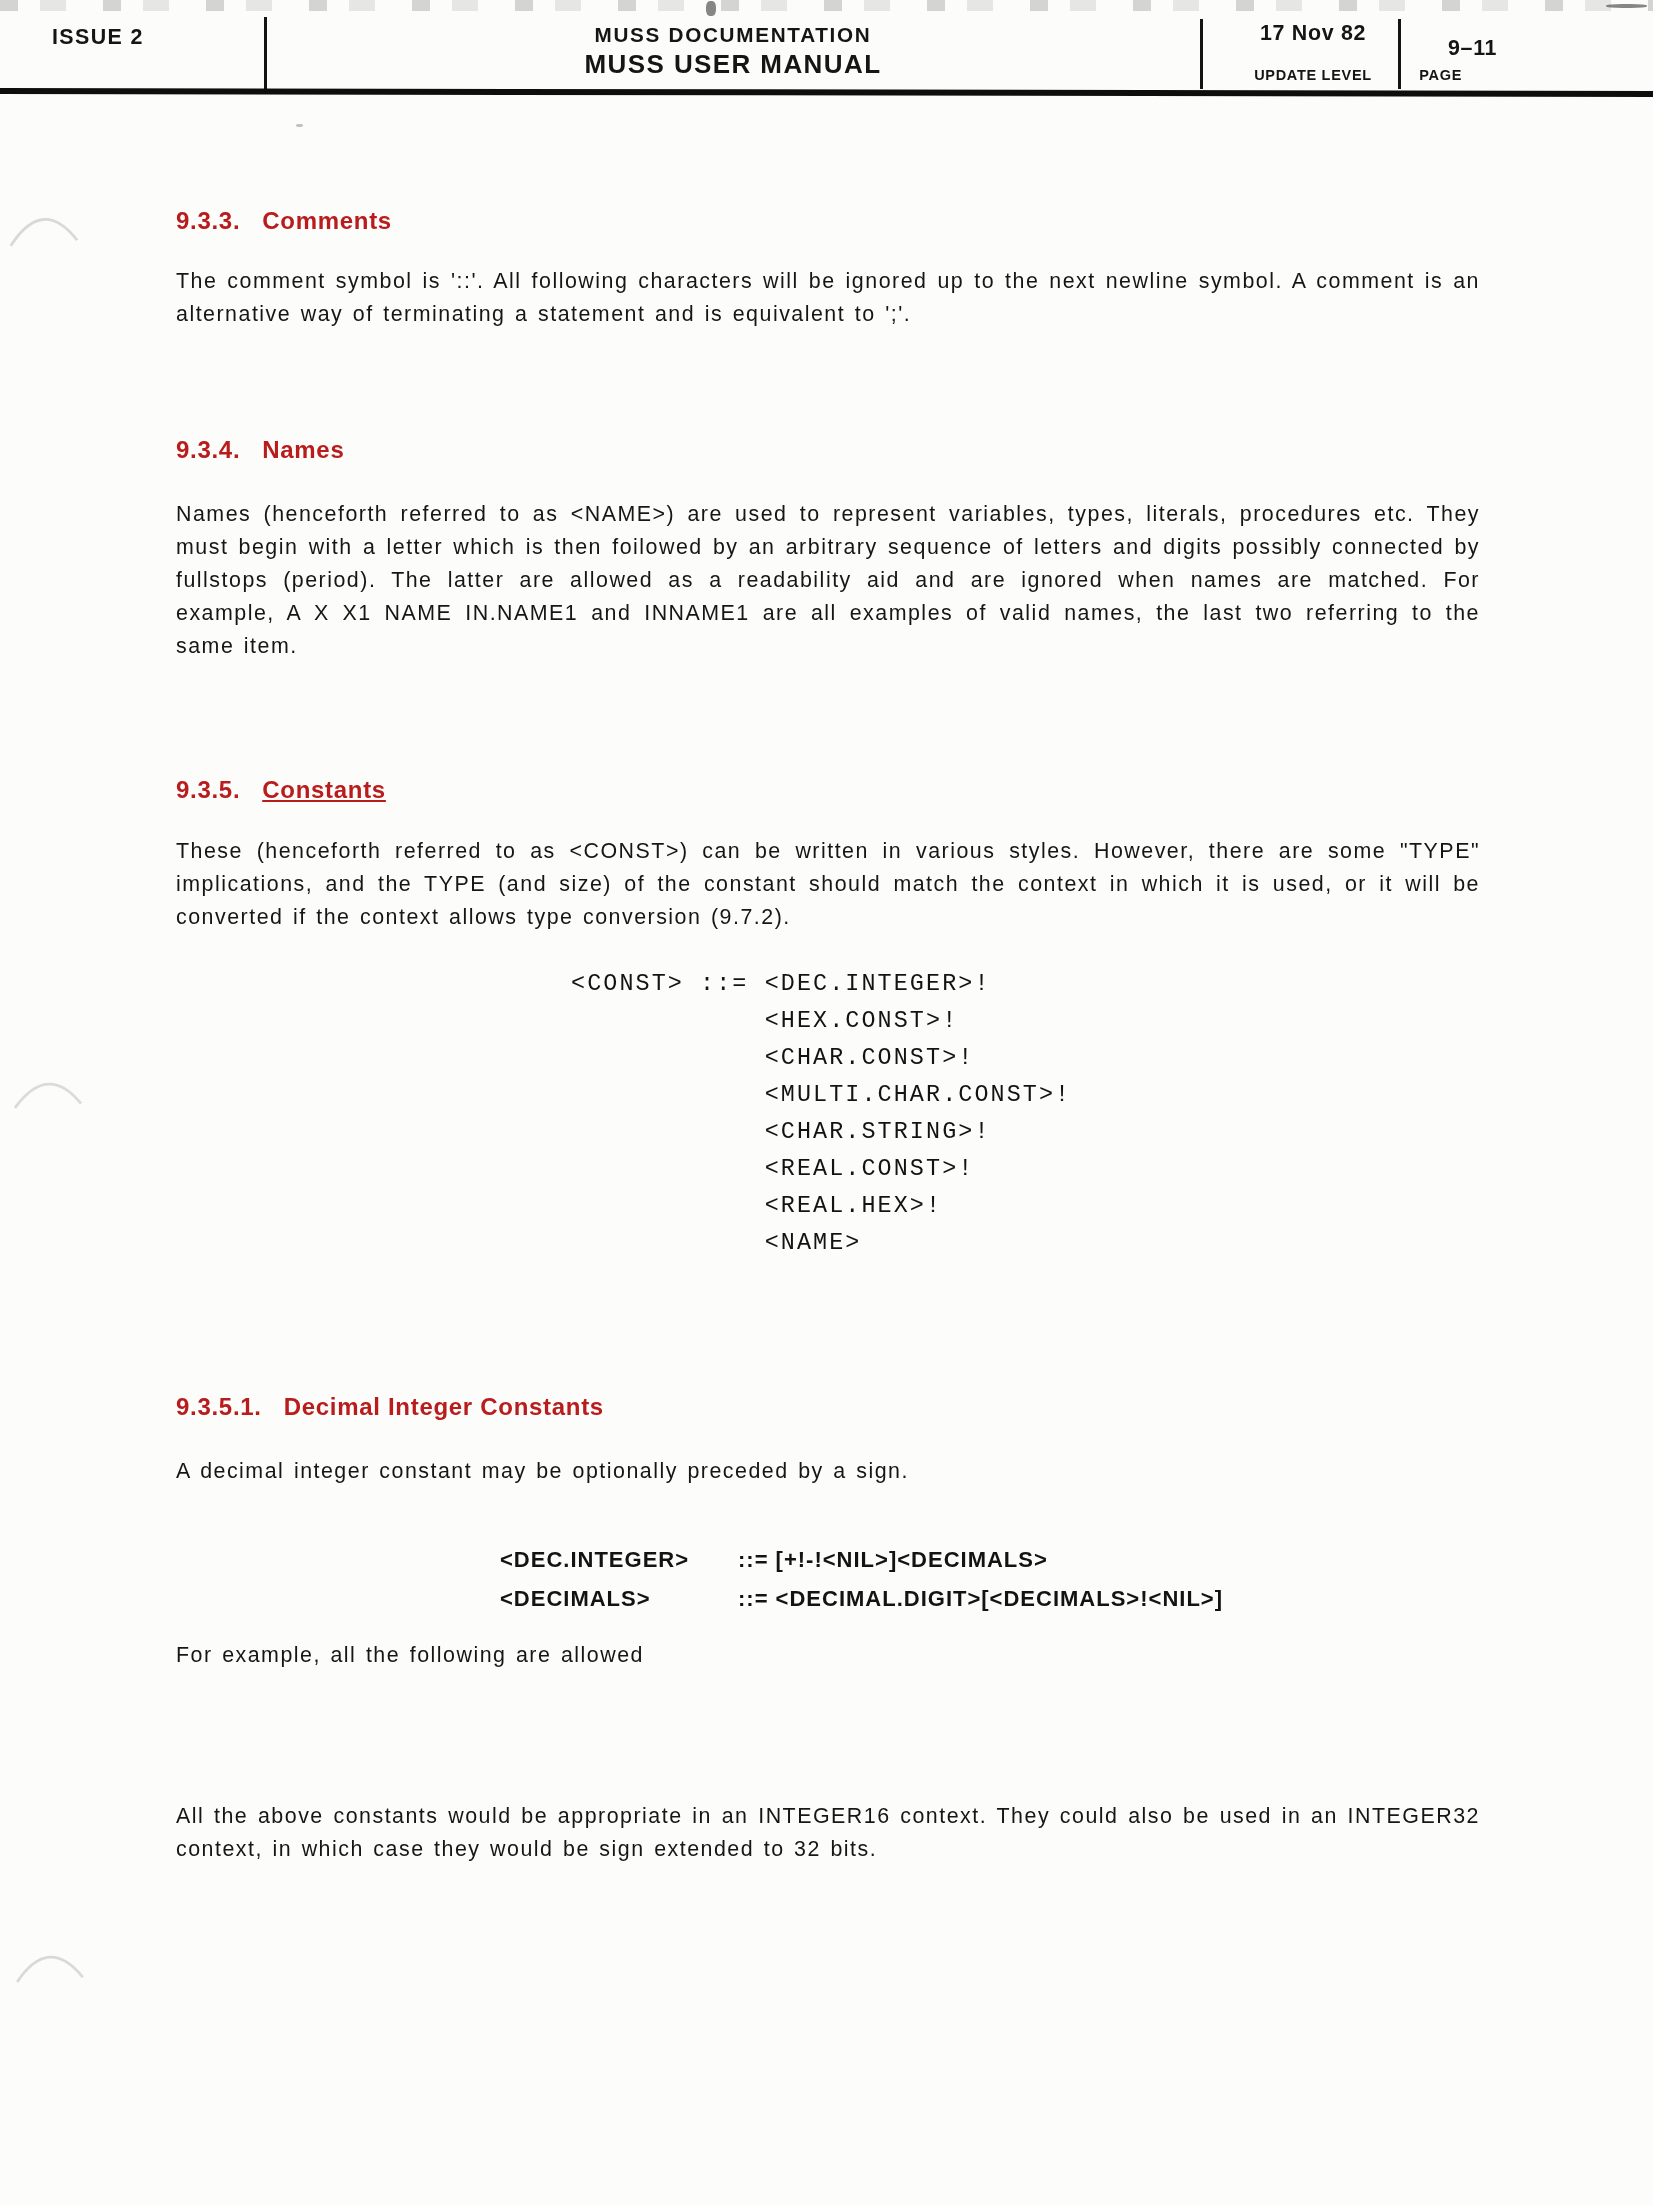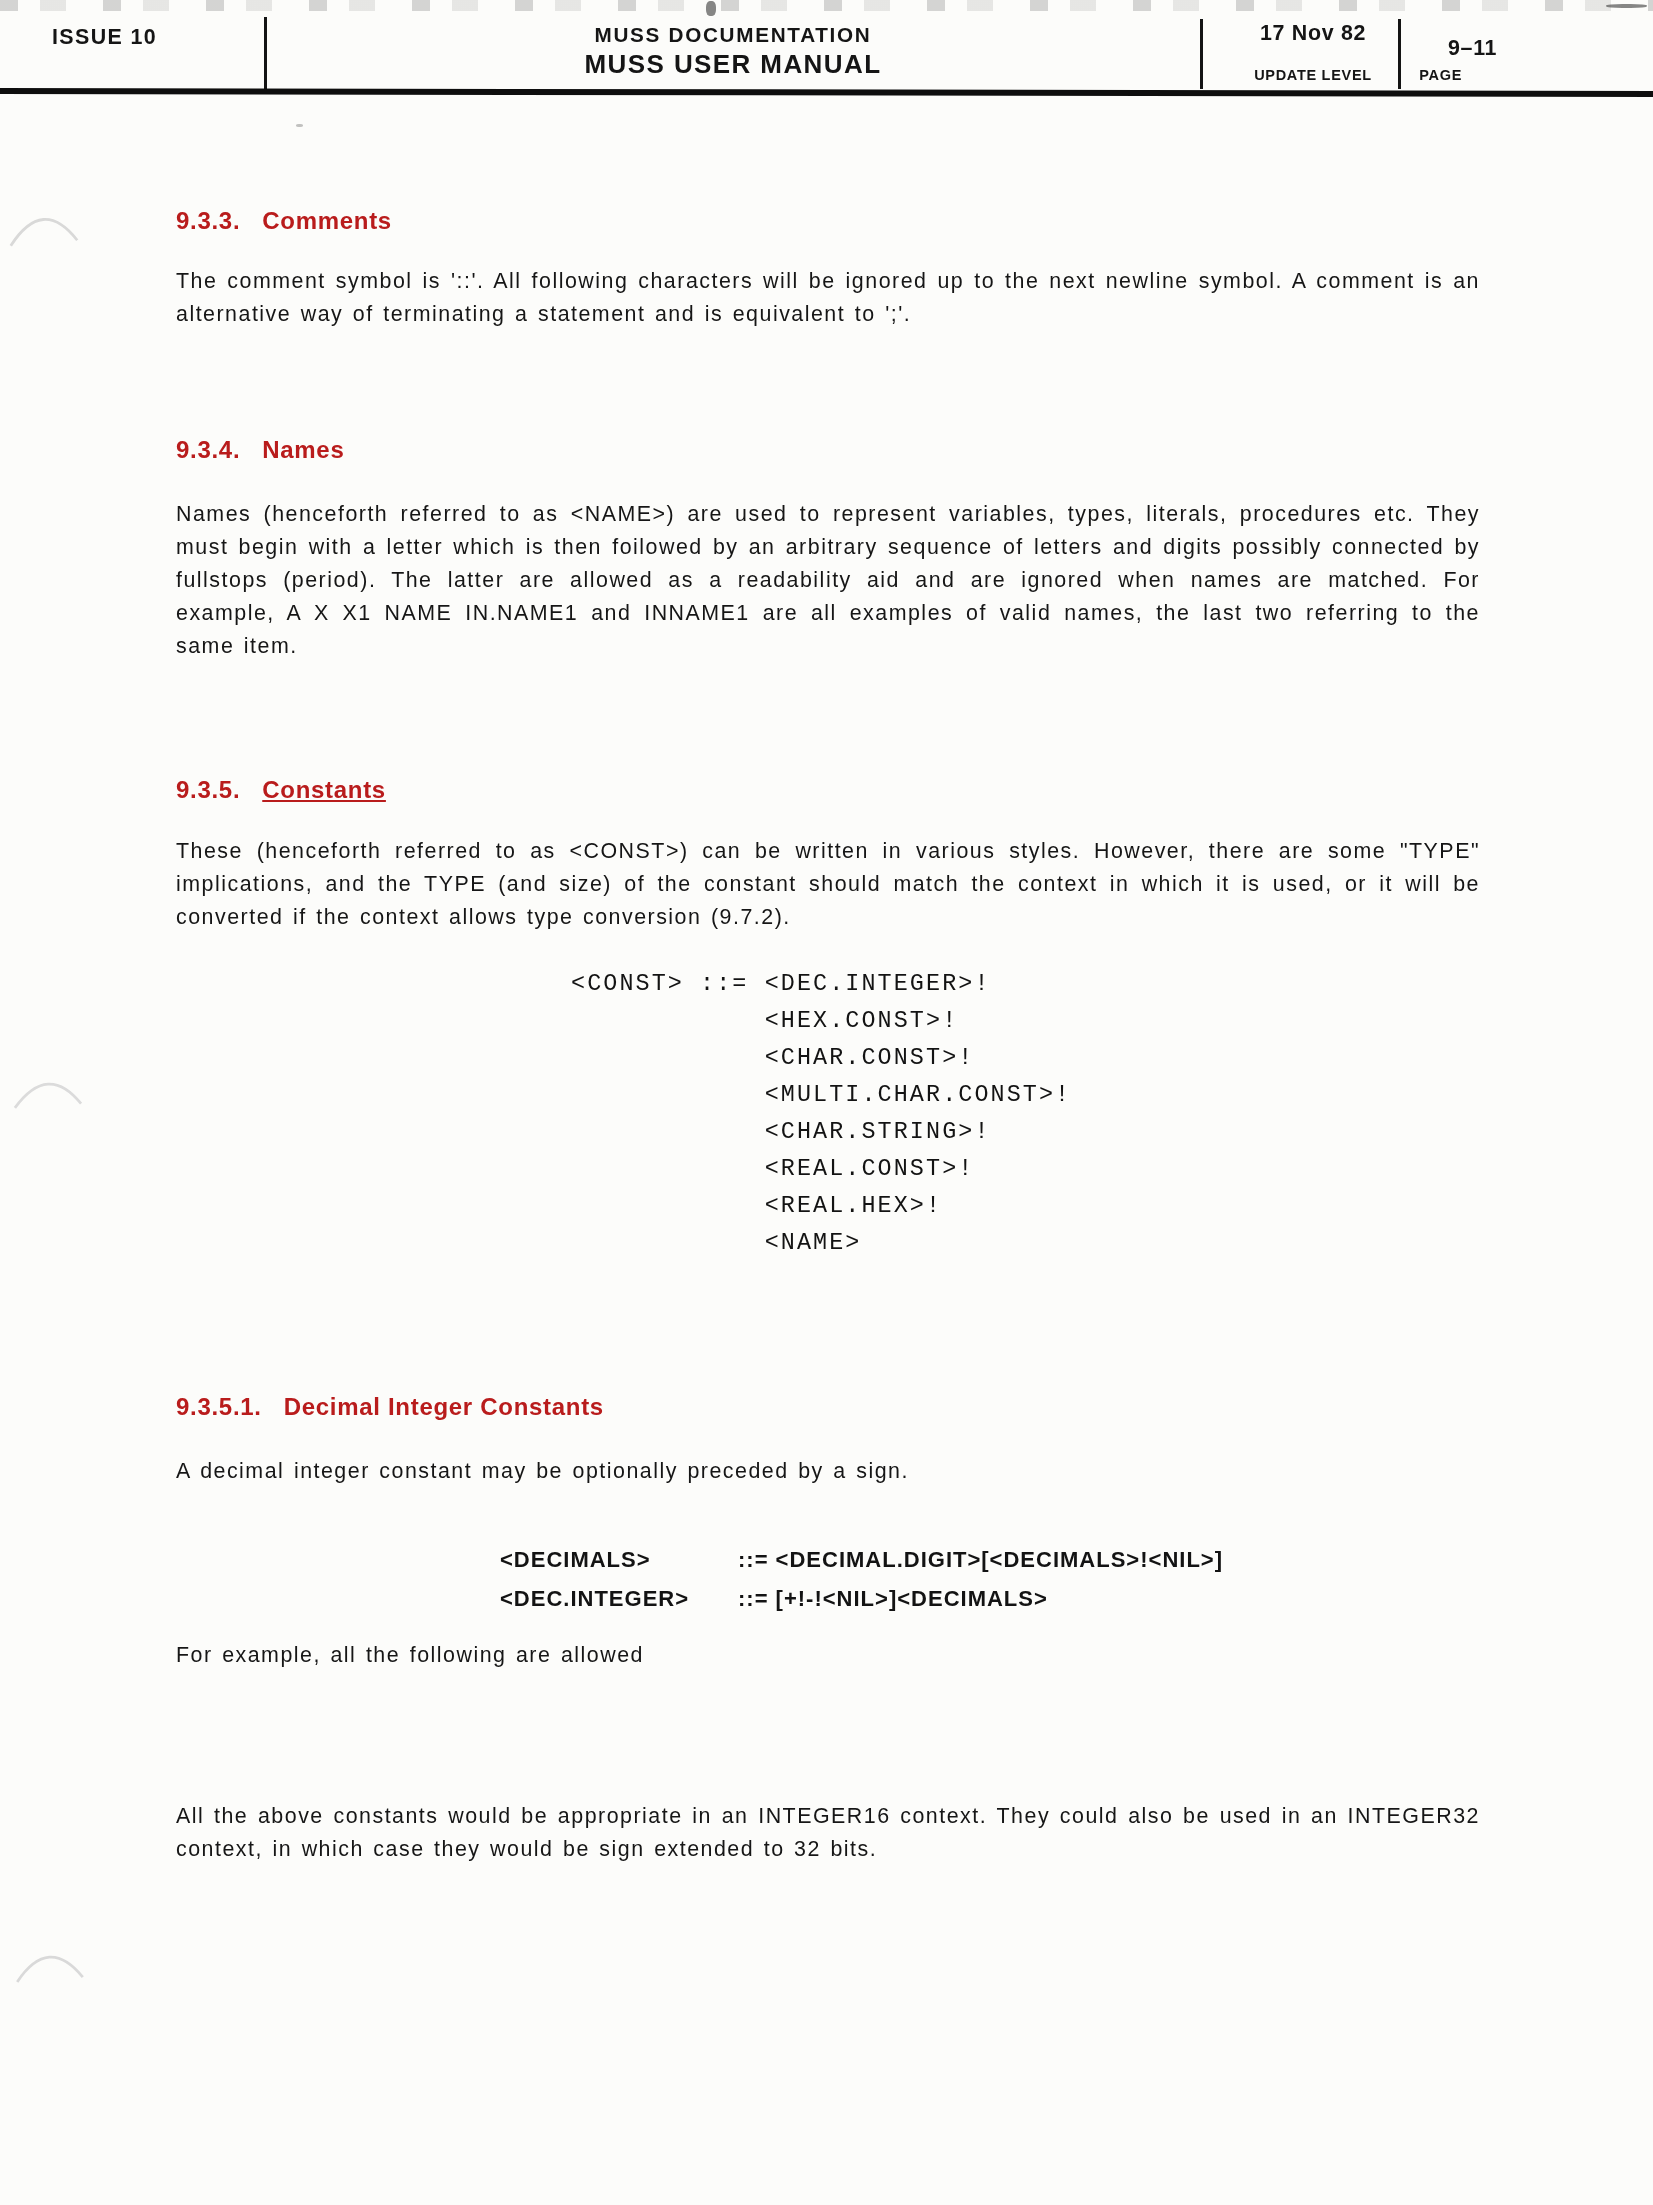--- a/index.html
+++ b/index.html
@@ -202,21 +202,21 @@
   <svg class="arc-artifact" style="left:13.8px; top:1945px;" width="72" height="41" viewBox="0 0 104 60">
     <path d="M4,54 Q50,-15 100,47" stroke="#d4d4d4" stroke-width="4" fill="none"></path>
   </svg>
 
   <header>
     <div class="hdr-vline" style="left:264px; top:16.5px; height:73px;"></div>
     <div class="hdr-vline" style="left:1200px; top:19.3px; height:70px;"></div>
     <div class="hdr-vline" style="left:1398px; top:19.3px; height:70px;"></div>
     <div class="hdr-rule"></div>
 
-    <div class="hdr-issue">ISSUE 10</div>
+    <div class="hdr-issue">ISSUE 2</div>
 
     <div class="hdr-center">
       <div class="t1">MUSS DOCUMENTATION</div>
       <div class="t2">MUSS USER MANUAL</div>
     </div>
 
     <div class="hdr-update">
       <div class="val">17 Nov 82</div>
       <div class="lab">UPDATE LEVEL</div>
     </div>
@@ -251,25 +251,25 @@
             &lt;REAL.HEX&gt;!
             &lt;NAME&gt;</pre>
 
   <h2 class="sec-head" style="top:1393px;">
     <span class="sec-num">9.3.5.1.</span><span>Decimal Integer Constants</span>
   </h2>
   <p class="body-par single-line" style="top:1455px;">A decimal integer constant may be optionally preceded by a sign.</p>
 
   <div class="bnf2">
     <div class="row">
+      <span class="lhs">&lt;DEC.INTEGER&gt;</span><span class="rhs">::= [+!-!&lt;NIL&gt;]&lt;DECIMALS&gt;</span>
+    </div>
+    <div class="row">
       <span class="lhs">&lt;DECIMALS&gt;</span><span class="rhs">::= &lt;DECIMAL.DIGIT&gt;[&lt;DECIMALS&gt;!&lt;NIL&gt;]</span>
     </div>
-    <div class="row">
-      <span class="lhs">&lt;DEC.INTEGER&gt;</span><span class="rhs">::= [+!-!&lt;NIL&gt;]&lt;DECIMALS&gt;</span>
-    </div>
   </div>
 
   <p class="body-par single-line" style="top:1639px;">For example, all the following are allowed</p>
 
 
   <p class="body-par" style="top:1800px;">All the above constants would be appropriate in an INTEGER16 context. They could also be used in an INTEGER32 context, in which case they would be sign extended to 32 bits.</p>
 
 </div>
 
 

